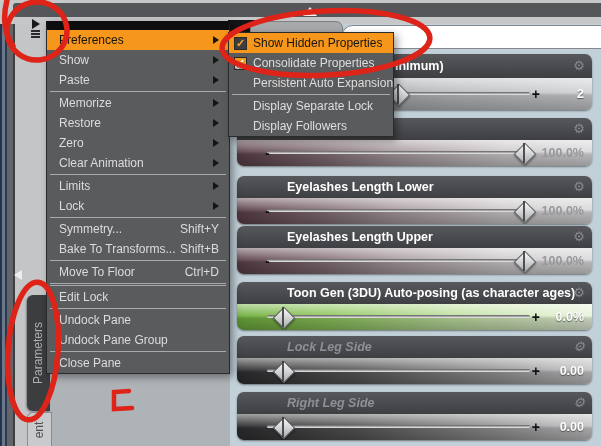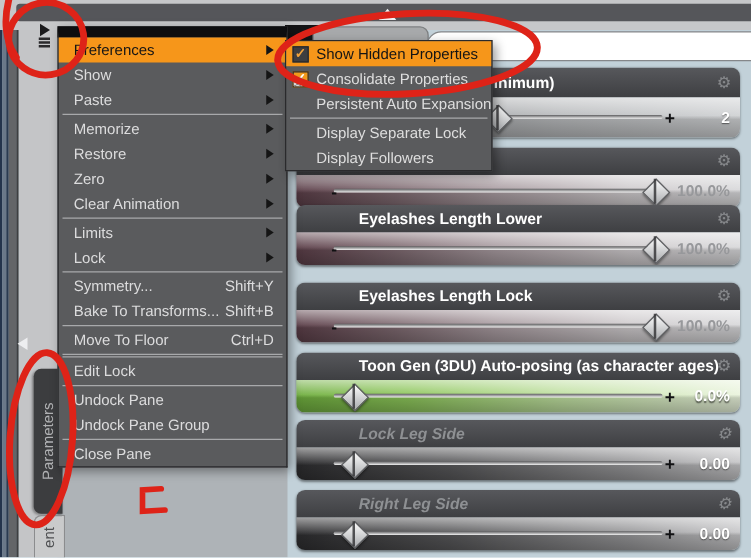--- a/index.html
+++ b/index.html
@@ -131,39 +131,39 @@
       <span class="track full"></span>
       <span class="sign left">-</span>
       <div class="handle" style="left:276px;">
           <div class="diamond"></div>
           <div class="hline"></div>
         </div>
       <span class="gval faint">100.0%</span>
     </div>
   </div>
 
-  <div class="grp" style="top:164px;">
+  <div class="grp" style="top:176px;">
     <div class="ghead">
       <span>Eyelashes Length Lower</span>
       <span class="gear">⚙</span>
     </div>
     <div class="gbody body-eyelash">
       <span class="track full"></span>
       <span class="sign left">-</span>
       <div class="handle" style="left:276px;">
           <div class="diamond"></div>
           <div class="hline"></div>
         </div>
       <span class="gval faint">100.0%</span>
     </div>
   </div>
 
   <div class="grp" style="top:226px;">
     <div class="ghead">
-      <span>Eyelashes Length Lock</span>
+      <span>Eyelashes Length Upper</span>
       <span class="gear">⚙</span>
     </div>
     <div class="gbody body-eyelash">
       <span class="track full"></span>
       <span class="sign left">-</span>
       <div class="handle" style="left:276px;">
           <div class="diamond"></div>
           <div class="hline"></div>
         </div>
       <span class="gval faint">100.0%</span>

